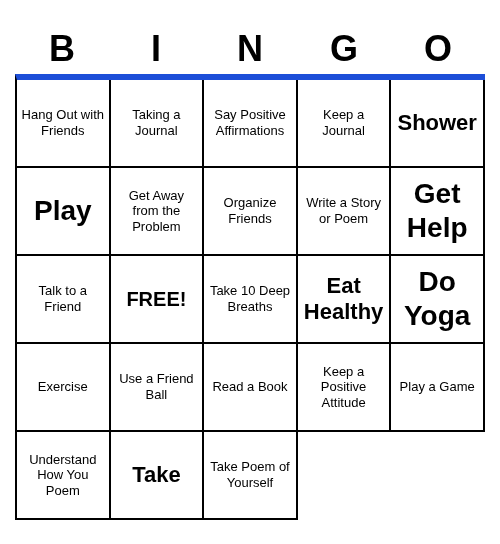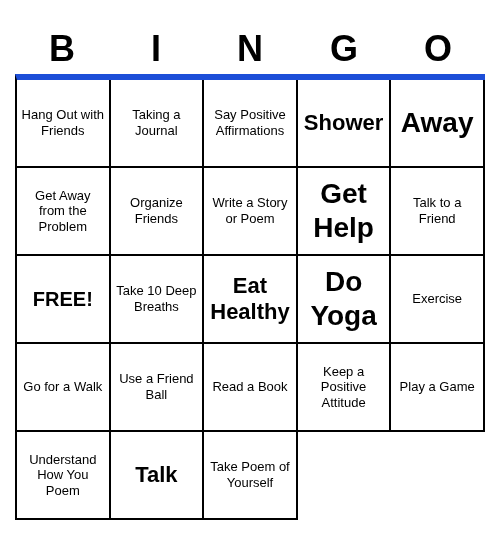--- a/index.html
+++ b/index.html
@@ -65,34 +65,34 @@
   <div class="bingo-header-cell">B</div>
       <div class="bingo-header-cell">I</div>
       <div class="bingo-header-cell">N</div>
       <div class="bingo-header-cell">G</div>
       <div class="bingo-header-cell">O</div>
     </div>
   <div class="bingo-grid">
   <div class="bingo-cell">Hang Out with Friends</div>
       <div class="bingo-cell">Taking a Journal</div>
       <div class="bingo-cell">Say Positive Affirmations</div>
+      <div class="bingo-cell">Keep a Journal</div>
       <div class="bingo-cell large-text">Shower</div>
-      <div class="bingo-cell xlarge-text">Away</div>
+      <div class="bingo-cell xlarge-text">Play</div>
       <div class="bingo-cell">Get Away from the Problem</div>
       <div class="bingo-cell">Organize Friends</div>
       <div class="bingo-cell">Write a Story or Poem</div>
       <div class="bingo-cell xlarge-text">Get Help</div>
       <div class="bingo-cell">Talk to a Friend</div>
       <div class="bingo-cell free">FREE!</div>
       <div class="bingo-cell">Take 10 Deep Breaths</div>
       <div class="bingo-cell large-text">Eat Healthy</div>
       <div class="bingo-cell xlarge-text">Do Yoga</div>
       <div class="bingo-cell">Exercise</div>
-      <div class="bingo-cell">Go for a Walk</div>
       <div class="bingo-cell">Use a Friend Ball</div>
       <div class="bingo-cell">Read a Book</div>
       <div class="bingo-cell">Keep a Positive Attitude</div>
       <div class="bingo-cell">Play a Game</div>
       <div class="bingo-cell">Understand How You Poem</div>
-      <div class="bingo-cell large-text">Talk</div>
+      <div class="bingo-cell large-text">Take</div>
       <div class="bingo-cell">Take Poem of Yourself</div>
     </div>
 </div>
 
 </body></html>

